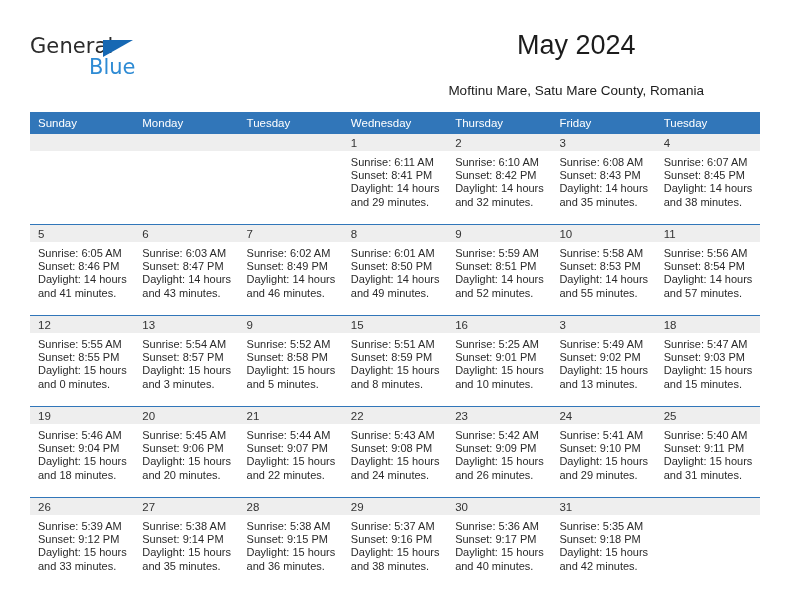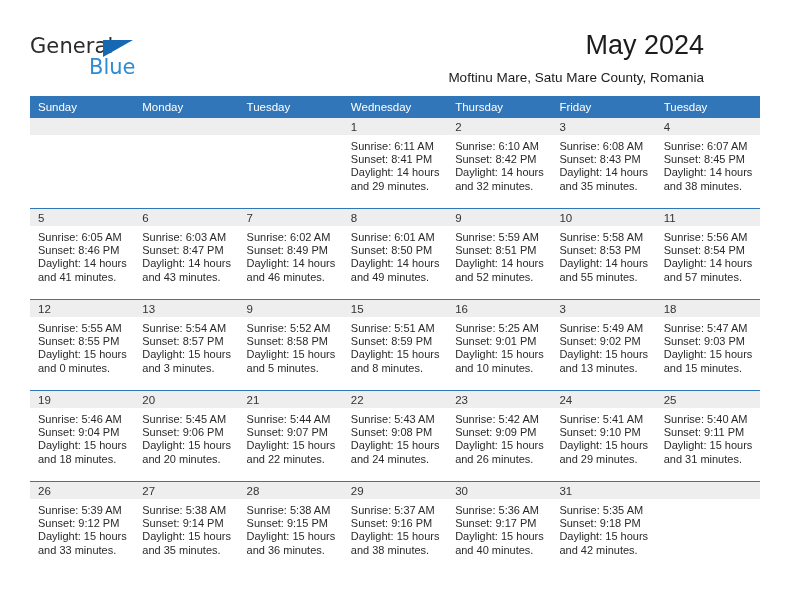--- a/index.html
+++ b/index.html
@@ -65,42 +65,42 @@
     color: #2e8bd4;
     font-family: "DejaVu Sans", sans-serif;
     line-height: 1;
     text-align: center;
   }
 
   .title-block {
     position: absolute;
     right: 0;
     top: 0;
-    text-align: right;
+    text-align: center;
   }
   .month-title {
     font-size: 27px;
     color: #1c1c1c;
     font-weight: 400;
     line-height: 34px;
     white-space: nowrap;
   }
   .location-sub {
-    margin-top: 7px;
+    margin-top: 20px;
     font-size: 13.5px;
     color: #1c1c1c;
     line-height: 17px;
     white-space: nowrap;
   }
 
   
   .calendar {
     position: absolute;
     left: 30px;
-    top: 96px;
+    top: 112px;
     width: 730px;
     border-collapse: collapse;
     table-layout: fixed;
   }
   .calendar th {
     background: #3176b9;
     color: #ffffff;
     font-size: 11.5px;
     font-weight: normal;
     text-align: left;

